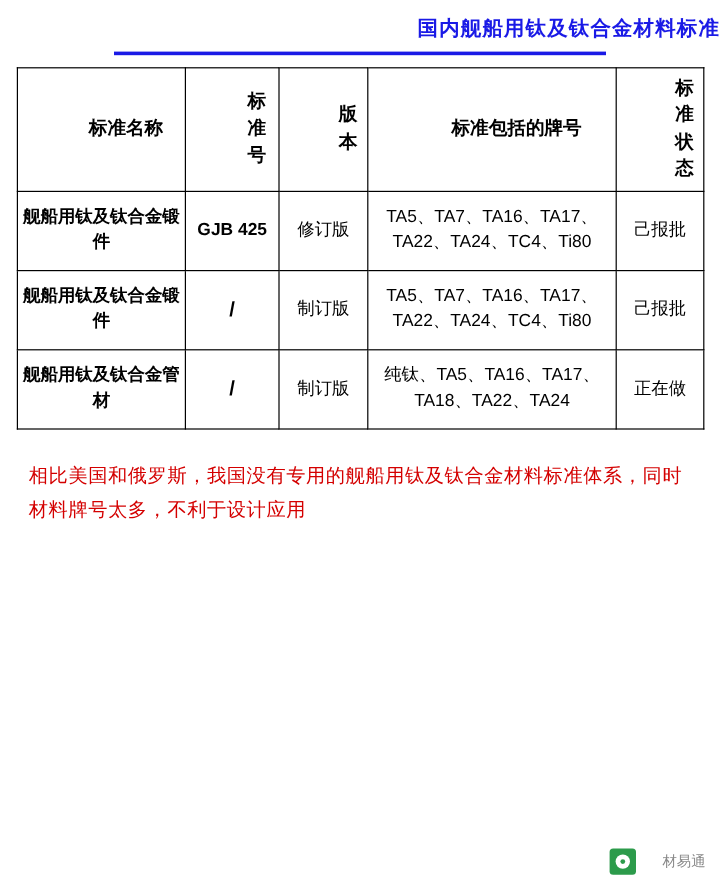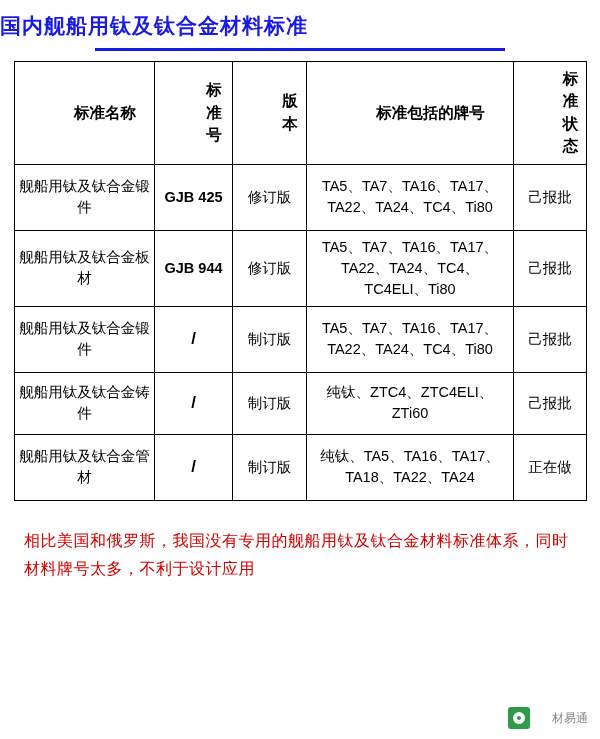--- a/index.html
+++ b/index.html
@@ -15,24 +15,24 @@
     position: relative;
     overflow: hidden;
   }
   .page {
     width: 600px;
     height: 739px;
     position: relative;
     box-sizing: border-box;
   }
   .title {
-    text-align: left;
+    text-align: right;
     color: #1a1ae6;
     font-weight: bold;
-    font-size: 21px;
+    font-size: 17px;
     letter-spacing: 1px;
     padding-top: 12px;
     padding-bottom: 6px;
     position: relative;
   }
   .title-underline {
     width: 410px;
     height: 3px;
     background: #1a1ae6;
     margin: 2px auto 0 auto;
@@ -58,21 +58,21 @@
     font-size: 15.5px;
     height: 60px;
     padding-left: 44px;
   }
   col.c-name { width: 140px; }
   col.c-num  { width: 78px; }
   col.c-ver  { width: 74px; }
   col.c-grades { width: 207px; }
   col.c-status { width: 73px; }
 
-  td.name { font-size: 14.5px; }
+  td.name { font-size: 14.5px; font-weight: bold; }
   td.num { font-weight: bold; font-size: 15.5px; }
   td.num.slash { font-weight: bold; font-size: 17px; }
   td.ver { font-size: 14.5px; }
   td.grades { font-size: 14.5px; }
   td.status { font-size: 14.5px; }
 
   .row-h1 { height: 66px; }
   .row-h2 { height: 66px; }
   .row-h3 { height: 66px; }
   .row-h4 { height: 62px; }
@@ -152,39 +152,25 @@
         </tr>
       </thead>
       <tbody>
         <tr class="row-h1">
           <td class="name">舰船用钛及钛合金锻件</td>
           <td class="num">GJB 425</td>
           <td class="ver">修订版</td>
           <td class="grades">TA5、TA7、TA16、TA17、TA22、TA24、TC4、Ti80</td>
           <td class="status">己报批</td>
         </tr>
-        <tr class="row-h2">
-          <td class="name">舰船用钛及钛合金板材</td>
-          <td class="num">GJB 944</td>
-          <td class="ver">修订版</td>
-          <td class="grades">TA5、TA7、TA16、TA17、TA22、TA24、TC4、TC4ELI、Ti80</td>
-          <td class="status">己报批</td>
-        </tr>
         <tr class="row-h3">
           <td class="name">舰船用钛及钛合金锻件</td>
           <td class="num slash">/</td>
           <td class="ver">制订版</td>
           <td class="grades">TA5、TA7、TA16、TA17、TA22、TA24、TC4、Ti80</td>
-          <td class="status">己报批</td>
-        </tr>
-        <tr class="row-h4">
-          <td class="name">舰船用钛及钛合金铸件</td>
-          <td class="num slash">/</td>
-          <td class="ver">制订版</td>
-          <td class="grades">纯钛、ZTC4、ZTC4ELI、ZTi60</td>
           <td class="status">己报批</td>
         </tr>
         <tr class="row-h5">
           <td class="name">舰船用钛及钛合金管材</td>
           <td class="num slash">/</td>
           <td class="ver">制订版</td>
           <td class="grades">纯钛、TA5、TA16、TA17、TA18、TA22、TA24</td>
           <td class="status">正在做</td>
         </tr>
       </tbody>

